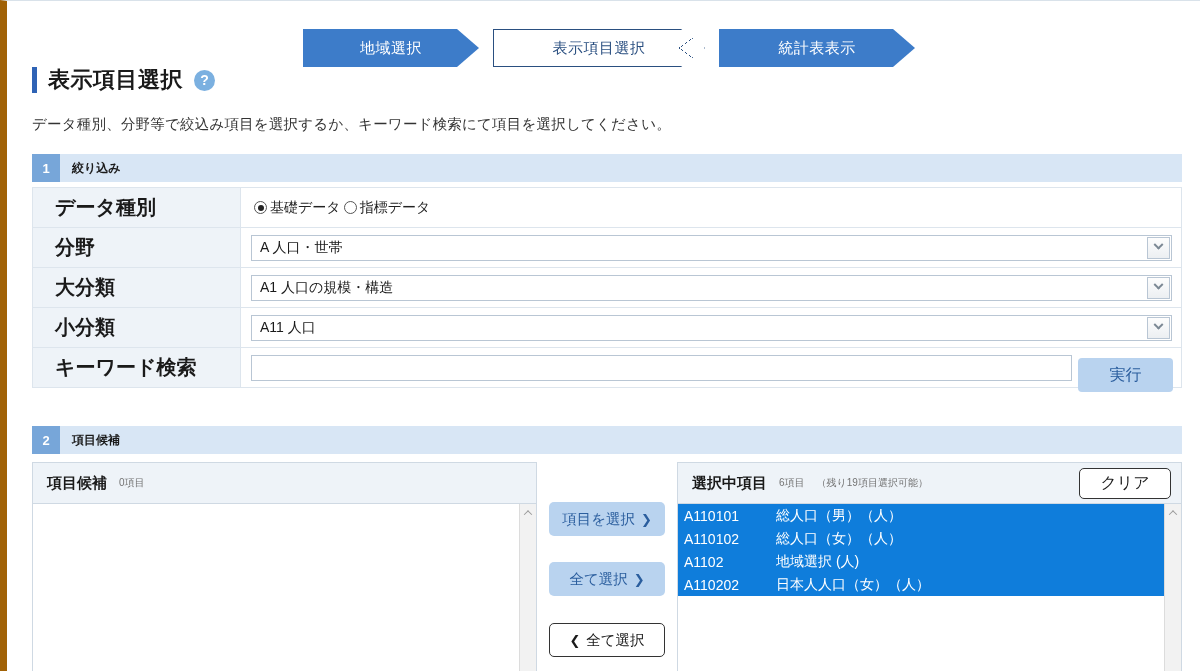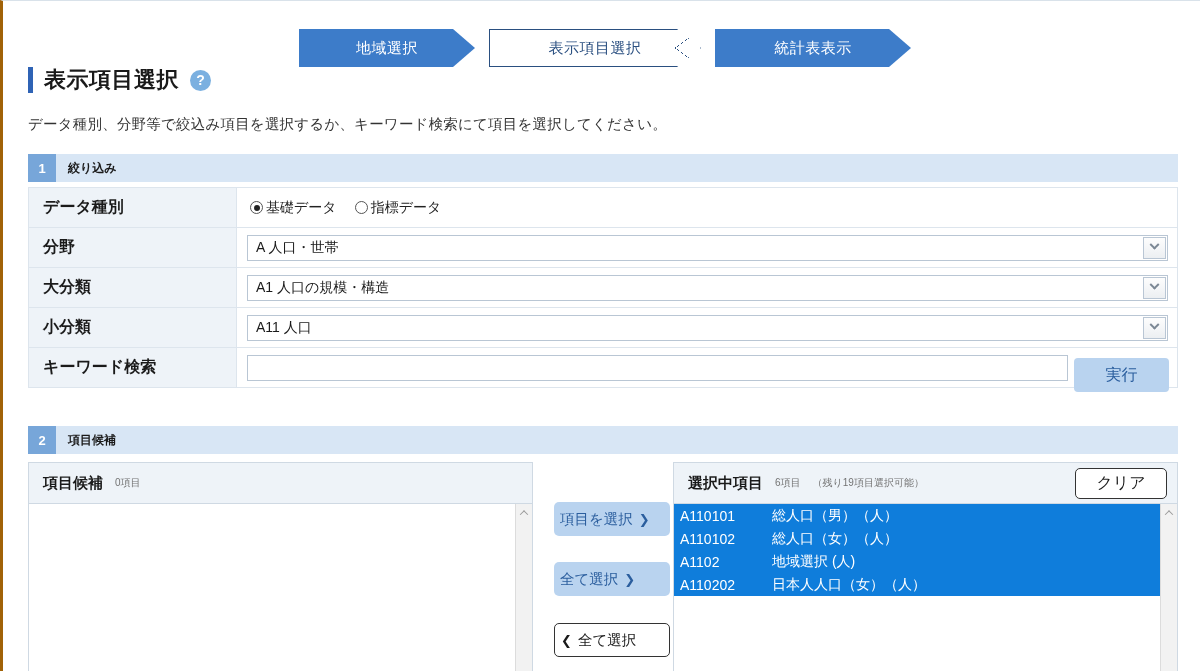--- a/index.html
+++ b/index.html
@@ -8,21 +8,21 @@
     width: 1200px; height: 671px;
     overflow: hidden;
     background: #ffffff;
     font-family: "Liberation Sans", "DejaVu Sans", sans-serif;
     color: #222;
   }
   .page {
     position: relative;
     width: 1200px; height: 671px;
     background: #fff;
-    border-left: 3px solid #a16207;
+    border-left: 7px solid #a16207;
     border-top: 1px solid #d9e2ea;
     overflow: hidden;
   }
 
   
   .steps {
     position: absolute;
     left: 296px; top: 28px;
     display: flex;
     align-items: center;
@@ -140,33 +140,33 @@
     width: 1150px;
     border-collapse: collapse;
     table-layout: fixed;
   }
   .filter-table tr { height: 40px; }
   .filter-table th {
     width: 208px;
     background: #eef3f8;
     border: 1px solid #dde5ed;
     text-align: left;
-    padding-left: 14px;
-    font-size: 16px;
+    padding-left: 22px;
+    font-size: 20px;
     font-weight: bold;
     color: #1a1a1a;
   }
   .filter-table td {
     border: 1px solid #dde5ed;
     padding-left: 10px;
     background: #fff;
     font-size: 14px;
   }
 
-  .radio-wrap { display: flex; align-items: center; gap: 18px; padding-left: 3px; }
+  .radio-wrap { display: flex; align-items: center; gap: 3px; padding-left: 3px; }
   .radio-item { display: flex; align-items: center; cursor: pointer; font-size: 14px; }
   .radio-dot {
     width: 13px; height: 13px;
     border-radius: 50%;
     border: 1px solid #555;
     background: #fff;
     margin-right: 3px;
     position: relative;
     flex: none;
   }
@@ -318,24 +318,23 @@
   .xfer {
     position: absolute;
     left: 542px;
     width: 116px;
     height: 34px;
     border-radius: 5px;
     font-size: 14.5px;
     font-family: inherit;
     display: flex;
     align-items: center;
-    justify-content: flex-start;
+    justify-content: center;
     cursor: pointer;
     border: none;
-    margin-left: 9px;
   }
   .xfer-blue { background: #b9d3ef; color: #2b5e9e; }
   .xfer-white { background: #fff; border: 1px solid #333; color: #1a1a1a; }
   .xfer-1 { top: 501px; }
   .xfer-2 { top: 561px; }
   .xfer-3 { top: 622px; }
   .ar-right { margin-left: 6px; font-weight: bold; font-size: 13px; }
   .ar-left { margin-right: 6px; font-weight: bold; font-size: 13px; }
 </style>
 </head>

